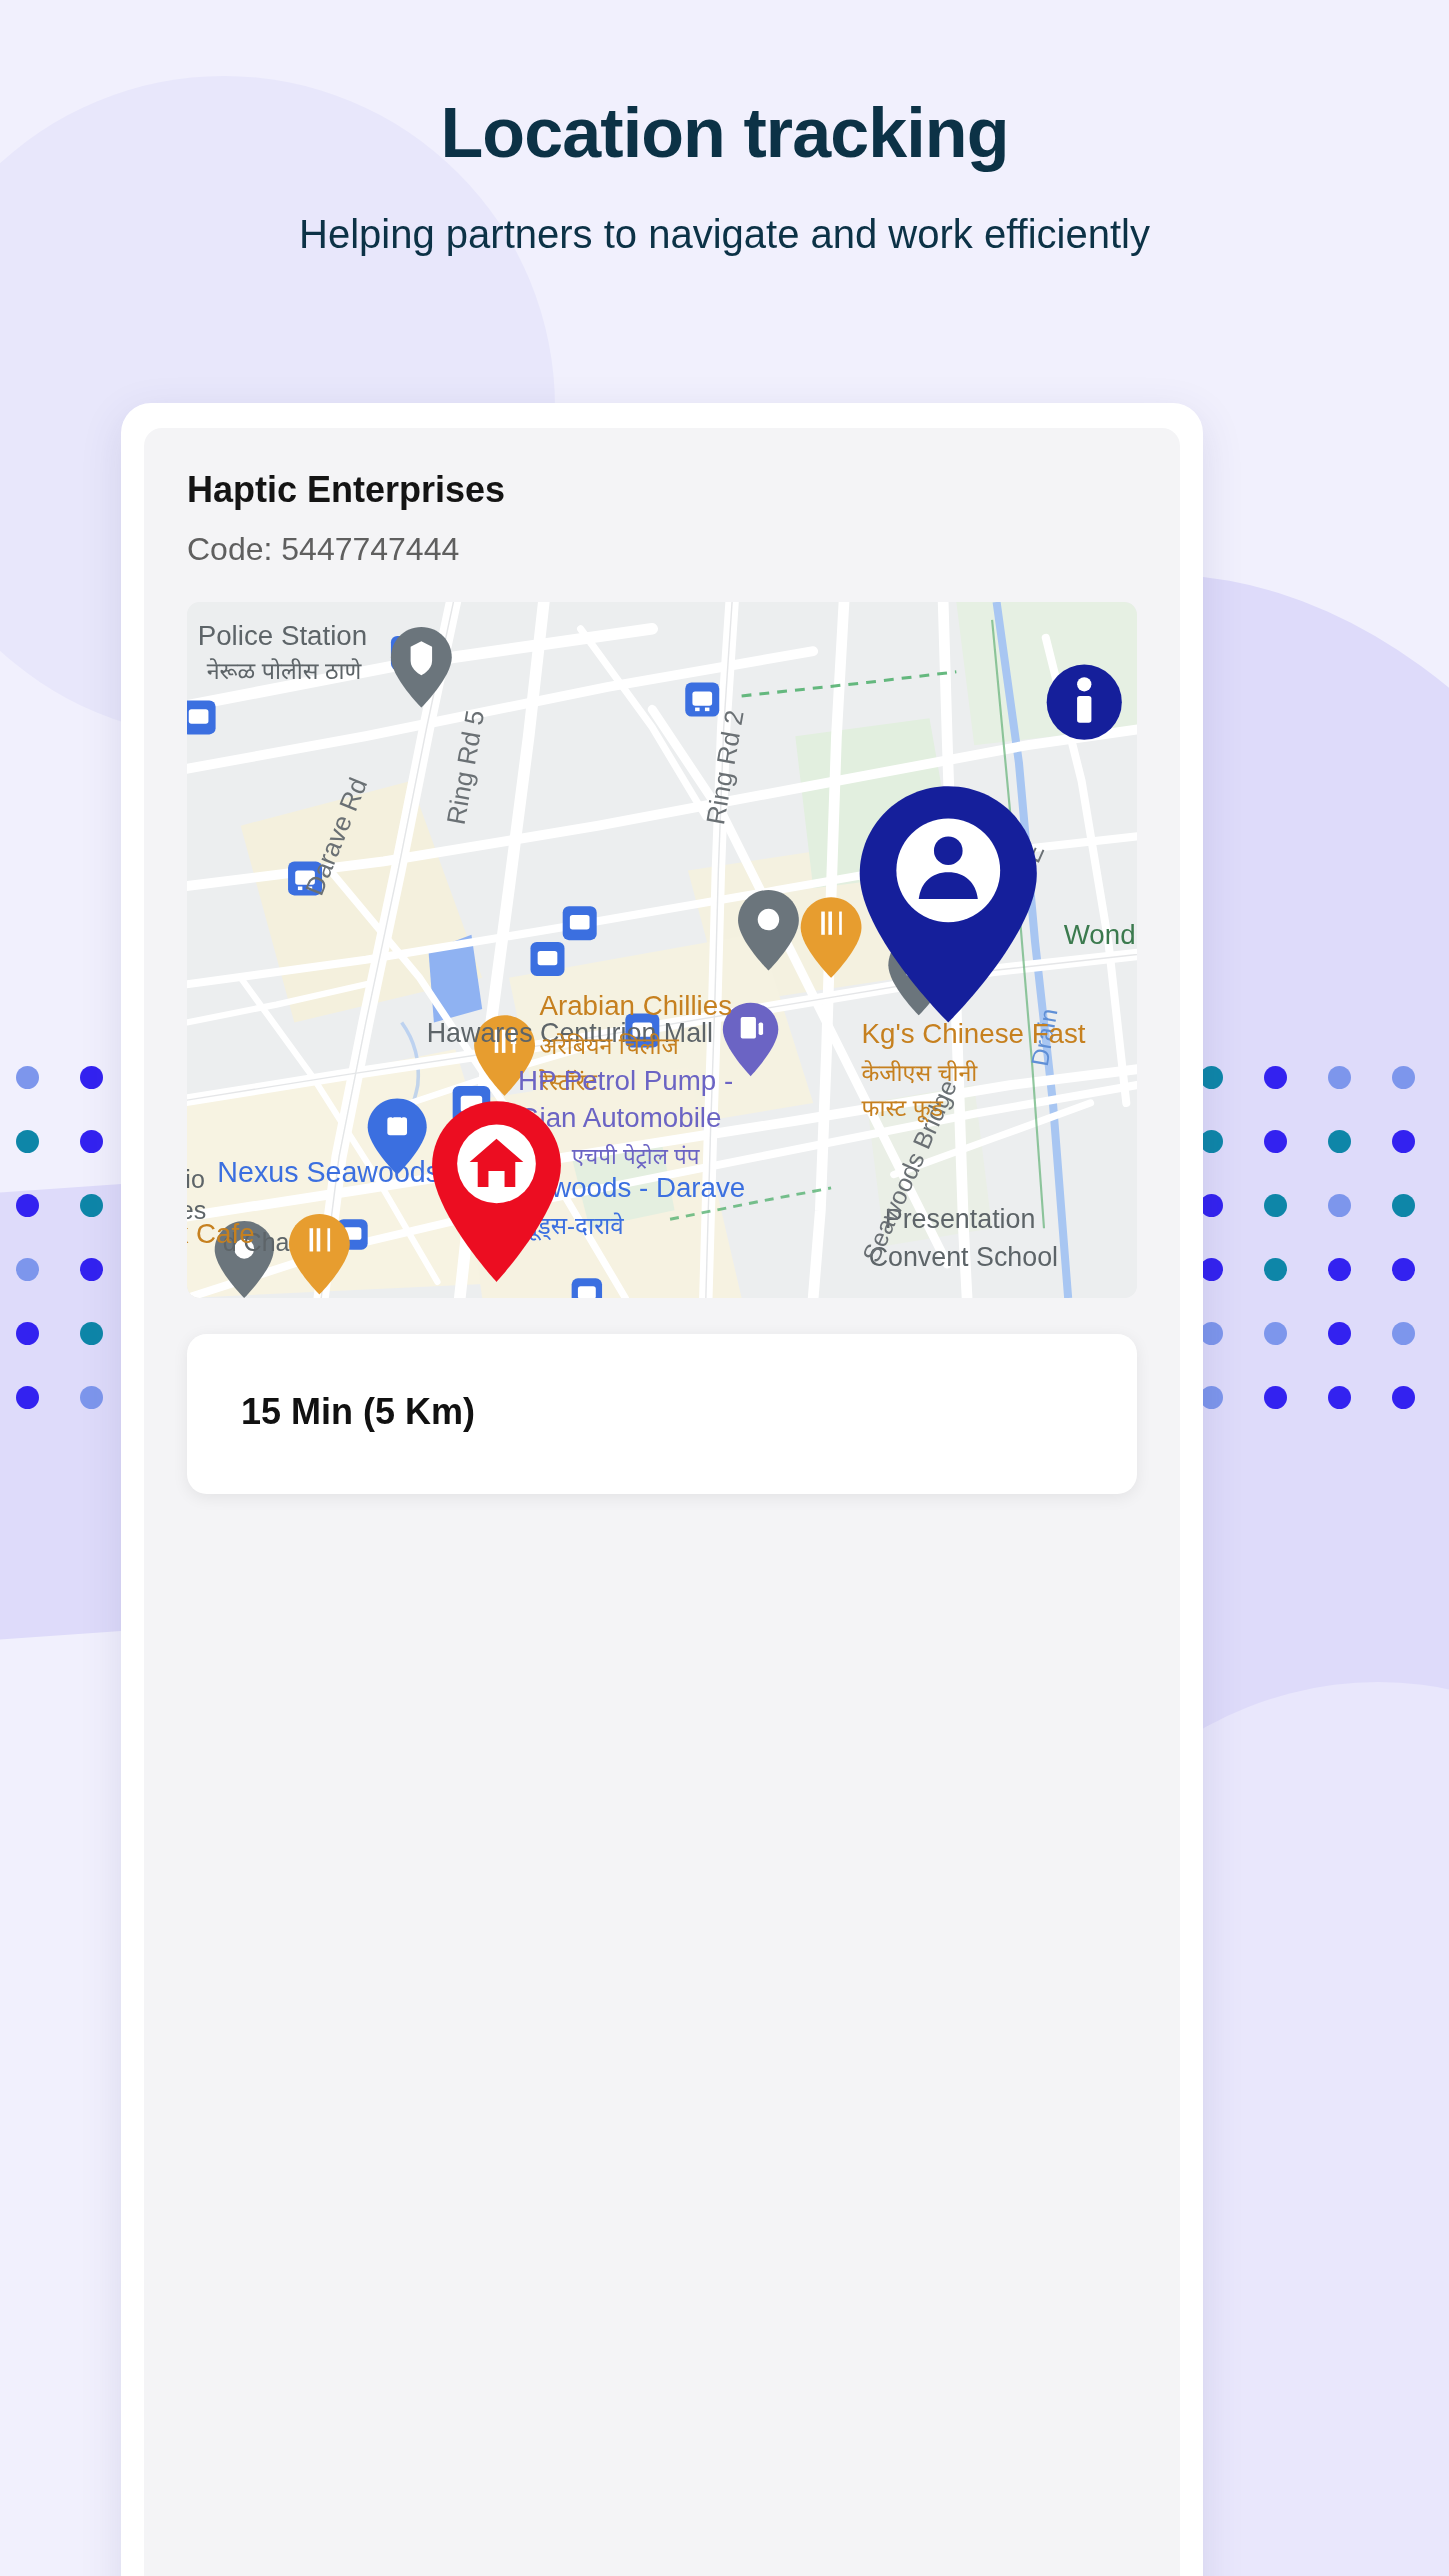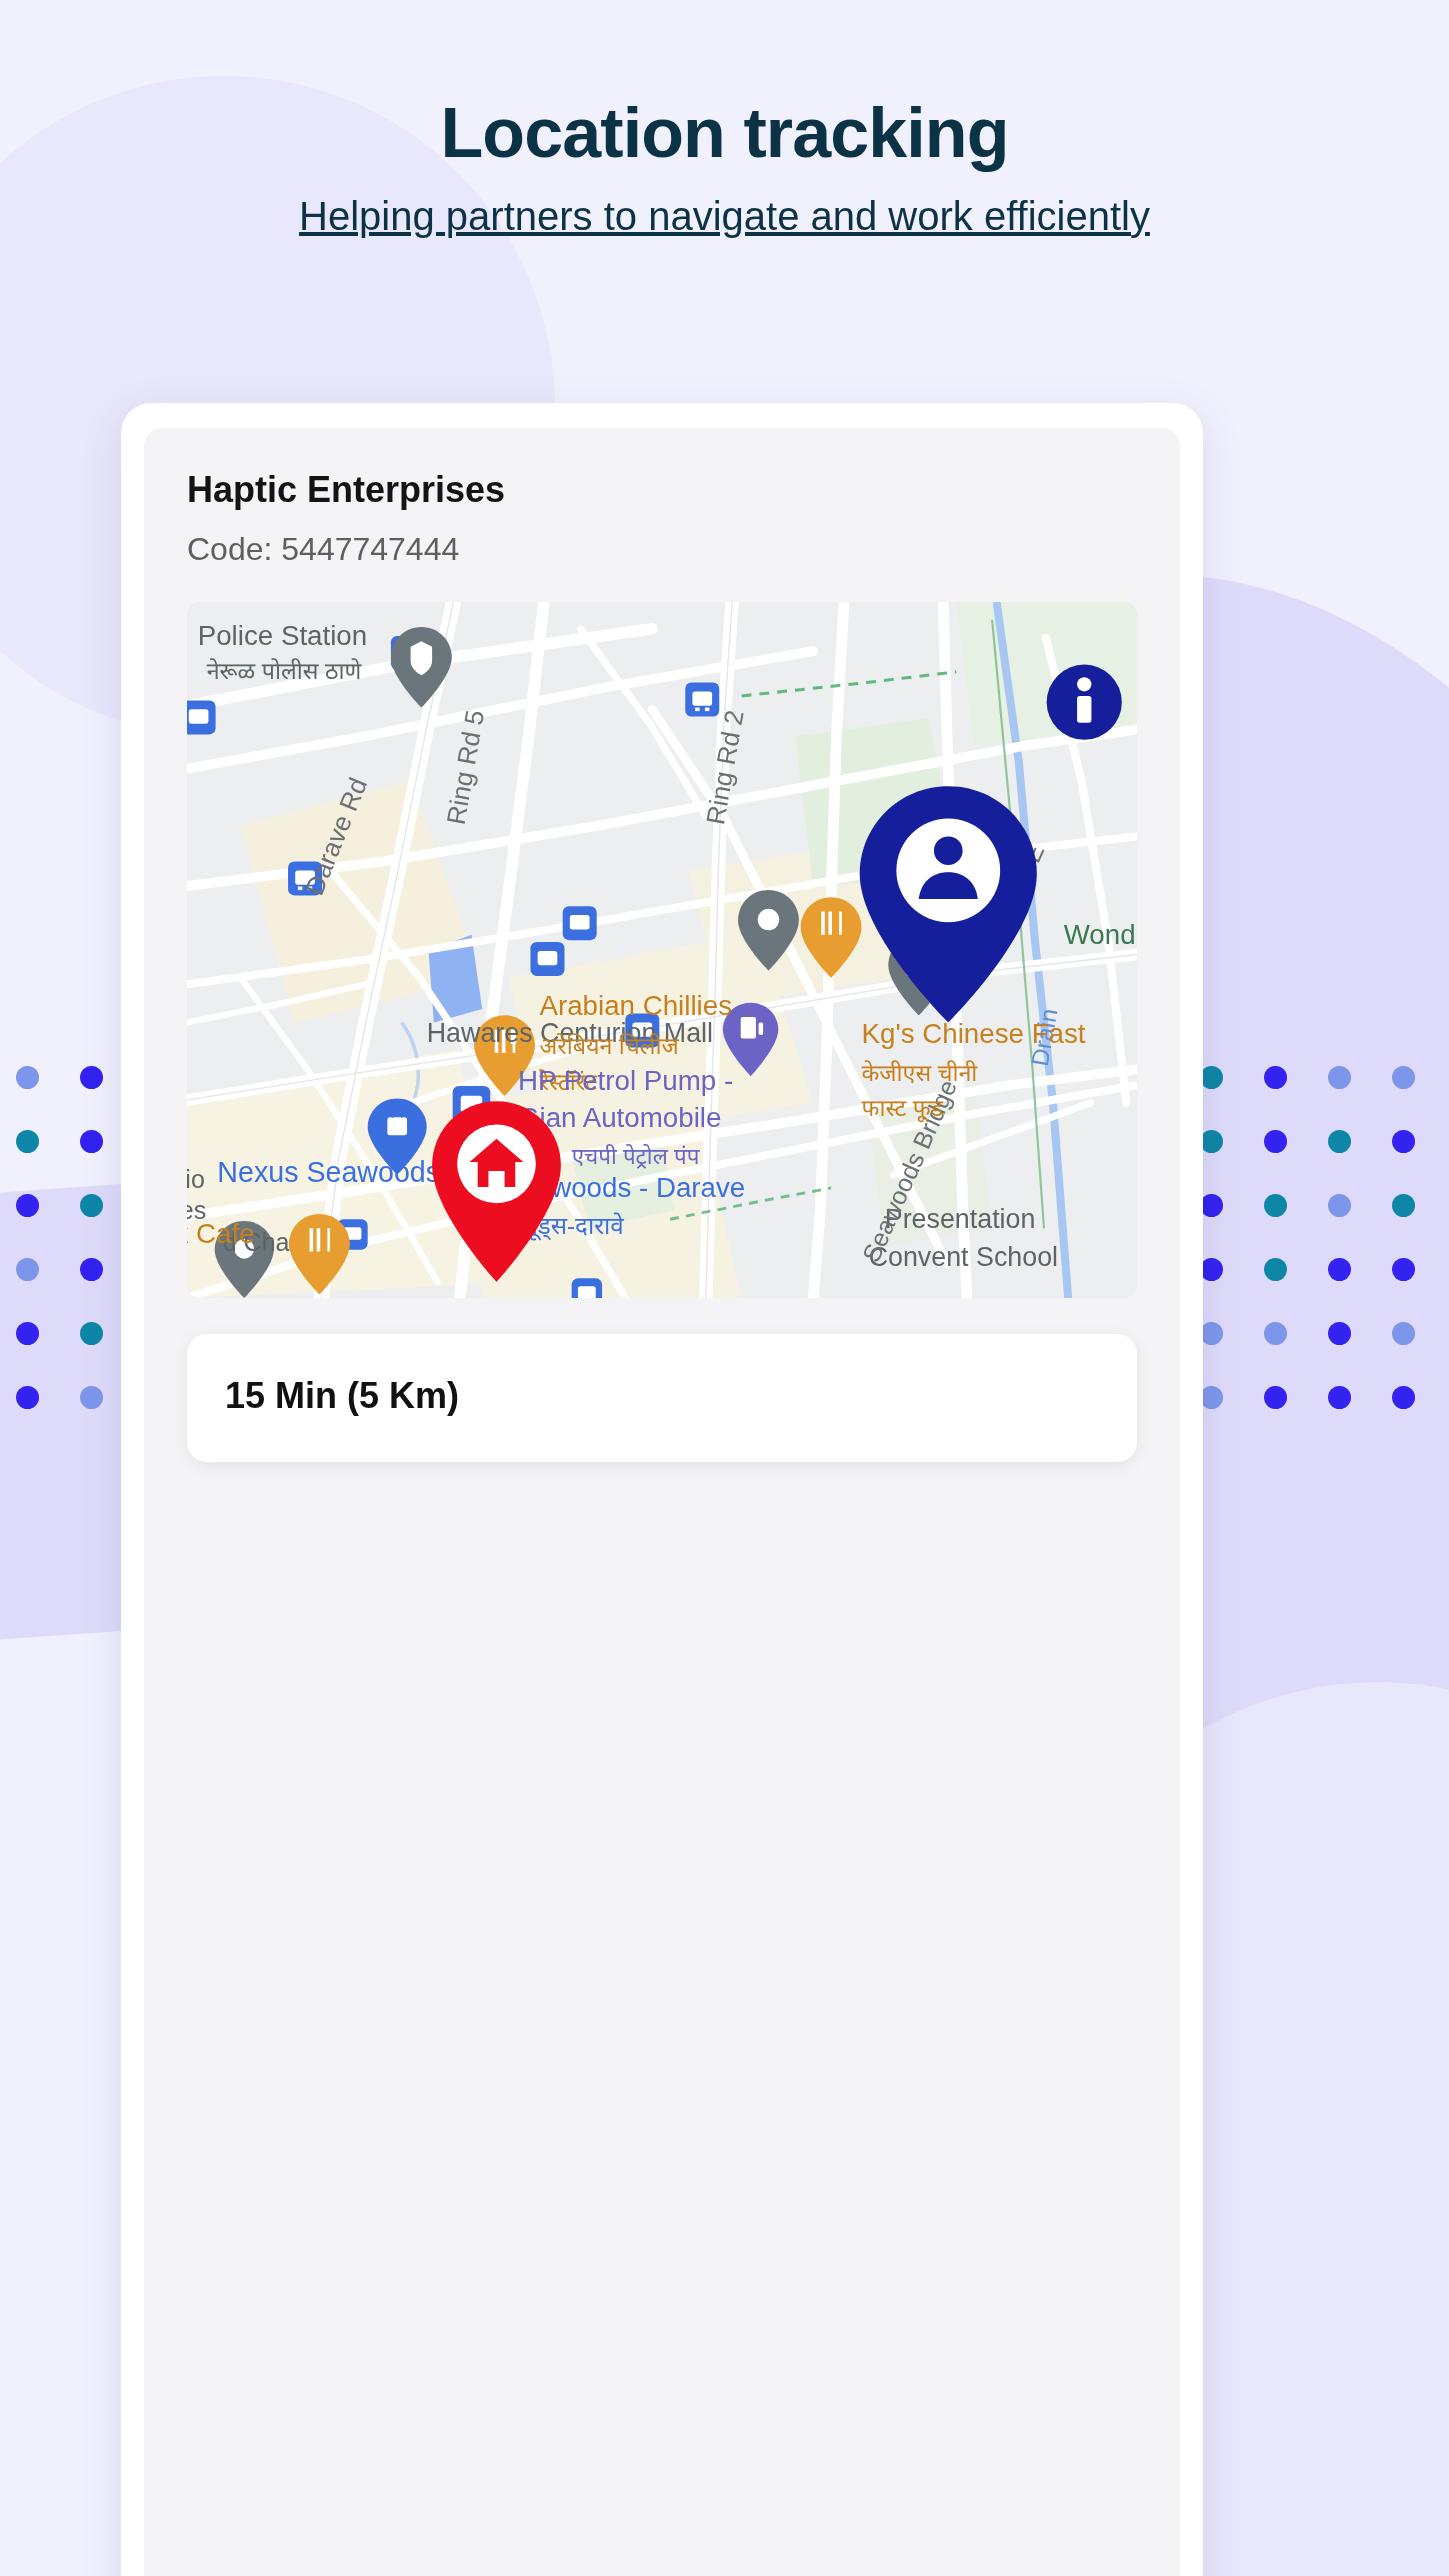--- a/index.html
+++ b/index.html
@@ -32,22 +32,22 @@
     background:#e9e7fc;
   }
 
   
   .hero{position:absolute;left:0;right:0;top:96px;text-align:center;}
   .hero-title{
     font-size:70px;font-weight:bold;color:#0c3246;letter-spacing:-0.9px;
     margin:0;line-height:1.08;
   }
   .hero-sub{
-    margin:18px auto 0;max-width:877px;
-    font-size:40px;font-weight:normal;color:#0c3246;line-height:1.33;text-decoration:underline;
+    margin:36px auto 0;max-width:877px;
+    font-size:40px;font-weight:normal;color:#0c3246;line-height:1.33;
   }
 
   
   .dots{position:absolute;display:grid;gap:41px;}
   .dots span{width:23px;height:23px;border-radius:50%;display:block;}
   .dots-left{left:16px;top:1066px;grid-template-columns:repeat(4,23px);}
   .dots-right{left:1200px;top:1066px;grid-template-columns:repeat(4,23px);}
 
   
   .phone{
@@ -85,21 +85,21 @@
     position:relative;margin:34px 0 0;height:696px;border-radius:12.5px;overflow:hidden;
     background:#eceeef;
   }
   .map-wrap svg{display:block;width:100%;height:100%;}
 
   
   .eta-card{
     margin:36px 0 0;background:#fff;border-radius:19.7px;padding:41px 38px 45px;
     box-shadow:0 3.6px 16px rgba(0,0,0,.07);
   }
-  .eta-title{font-size:36px;font-weight:bold;color:#111;margin:0;}
+  .eta-title{font-size:36px;font-weight:bold;color:#111;margin:16px;}
   .eta-sub{font-size:31px;color:#4a4a4a;margin:30px 0 0;}
 </style>
 </head>
 <body>
 
 <div class="bg-layer">
   <div class="blob-tl"></div>
   <div class="curve-right"></div>
   <div class="curve-right2"></div>
   <div class="band-left"></div>

